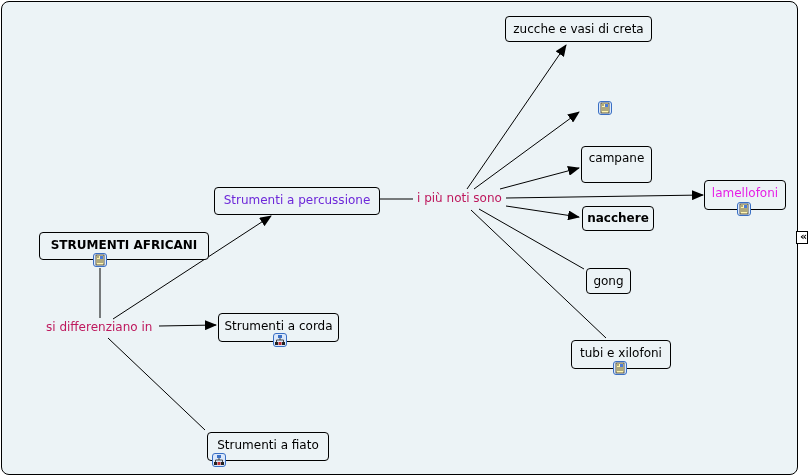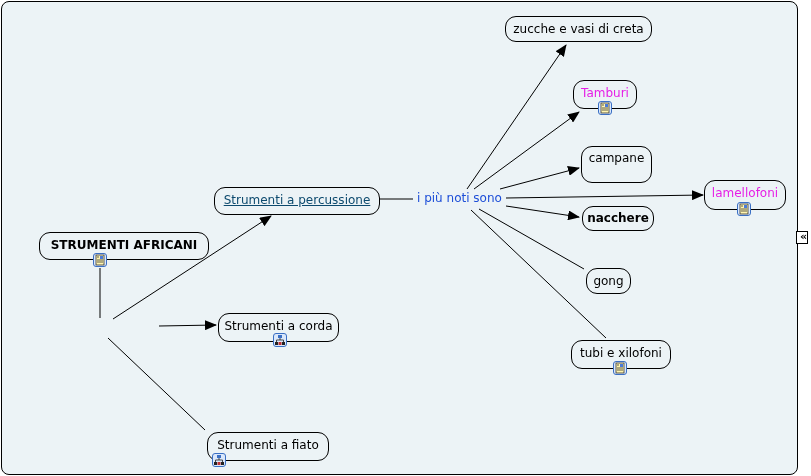--- a/index.html
+++ b/index.html
@@ -9,30 +9,30 @@
     font-family: "DejaVu Sans", "Liberation Sans", sans-serif;
   }
   #canvas {
     position: absolute; left: 1px; top: 1px; width: 795px; height: 472px;
     background: #ecf3f6; border: 1px solid #000; border-radius: 8px;
     overflow: hidden;
   }
   #links { position: absolute; left: 0; top: 0; }
   .node {
     position: absolute; box-sizing: border-box;
-    border: 1px solid #000; border-radius: 11px; background: #ecf3f6;
+    border: 1px solid #000; border-radius: 4px; background: #ecf3f6;
     font-size: 12px; color: #000; text-align: center; white-space: nowrap;
     cursor: pointer;
   }
   .node .lbl { display: block; }
   .node.bold { font-weight: bold; margin-left: 24px; }
-  .node.red .lbl { color: #0c4a6e; text-decoration: underline; }
+  .node.red .lbl { color: #6d28d9; }
   .node.magenta .lbl { color: #e61ee6; }
   .linkphrase {
-    position: absolute; font-size: 12px; color: #1d4ed8; background: #ecf3f6;
+    position: absolute; font-size: 12px; color: #be185d; background: #ecf3f6;
     white-space: nowrap; padding: 0 2px;
   }
   .icon {
     position: absolute; width: 14px; height: 14px; box-sizing: border-box;
     border: 1px solid #3a6fc4; border-radius: 3px; background: #dbe8fb;
     cursor: pointer;
   }
   .icon svg { display: block; }
   #collapse-btn {
     position: absolute; left: 796px; top: 231px; width: 12px; height: 13px;
@@ -77,20 +77,21 @@
   <div class="icon" style="left:91px; top:251px;">
     <svg width="12" height="12" viewBox="0 0 12 12">
         <rect x="2" y="1" width="8" height="10" fill="#fff5b0" stroke="#333" stroke-width="0.8"></rect>
         <rect x="6" y="2" width="3" height="3" fill="#4a7ad8"></rect>
         <line x1="3" y1="6" x2="9" y2="6" stroke="#333" stroke-width="0.8"></line>
         <line x1="3" y1="8" x2="9" y2="8" stroke="#333" stroke-width="0.8"></line>
         <line x1="3" y1="3" x2="5" y2="3" stroke="#333" stroke-width="0.8"></line>
       </svg>
   </div>
 
+  <div class="linkphrase" style="left:42px; top:318px;">si differenziano in</div>
 
   <div class="node red" style="left:212px; top:185px; width:166px; height:28px; line-height:25px;">
     <span class="lbl">Strumenti a percussione</span>
   </div>
 
   <div class="node" style="left:216px; top:311px; width:121px; height:29px; line-height:24px;">
     <span class="lbl">Strumenti a corda</span>
   </div>
   <div class="icon" style="left:271px; top:331px;">
     <svg width="12" height="12" viewBox="0 0 12 12">
@@ -120,23 +121,20 @@
         <rect x="4.5" y="8" width="3" height="3" fill="#c03030"></rect>
       </svg>
   </div>
 
   <div class="linkphrase" style="left:413px; top:189px;">i più noti sono</div>
 
   <div class="node" style="left:503px; top:14px; width:147px; height:26px; line-height:24px;">
     <span class="lbl">zucche e vasi di creta</span>
   </div>
 
-  <div class="node magenta" style="left:571px; top:78px; width:64px; height:29px; line-height:24px;">
-    <span class="lbl">Tamburi</span>
-  </div>
   <div class="icon" style="left:596px; top:99px;">
     <svg width="12" height="12" viewBox="0 0 12 12">
         <rect x="2" y="1" width="8" height="10" fill="#fff5b0" stroke="#333" stroke-width="0.8"></rect>
         <rect x="6" y="2" width="3" height="3" fill="#4a7ad8"></rect>
         <line x1="3" y1="6" x2="9" y2="6" stroke="#333" stroke-width="0.8"></line>
         <line x1="3" y1="8" x2="9" y2="8" stroke="#333" stroke-width="0.8"></line>
         <line x1="3" y1="3" x2="5" y2="3" stroke="#333" stroke-width="0.8"></line>
       </svg>
   </div>
 

